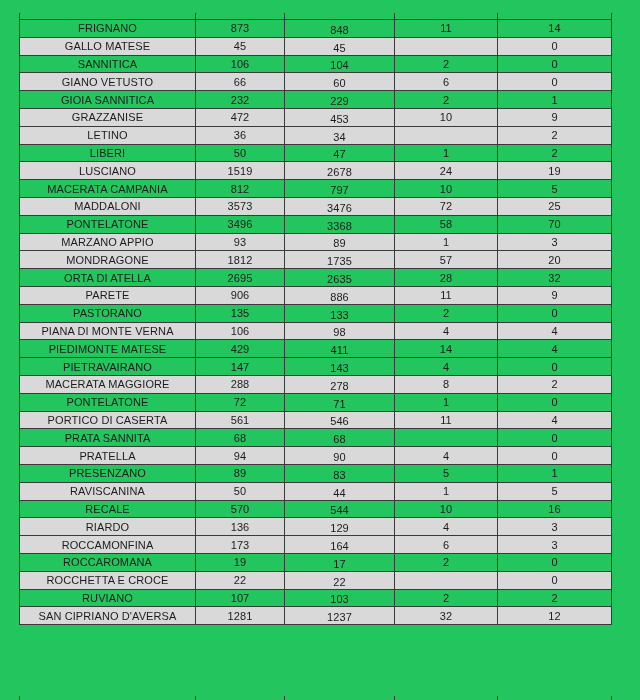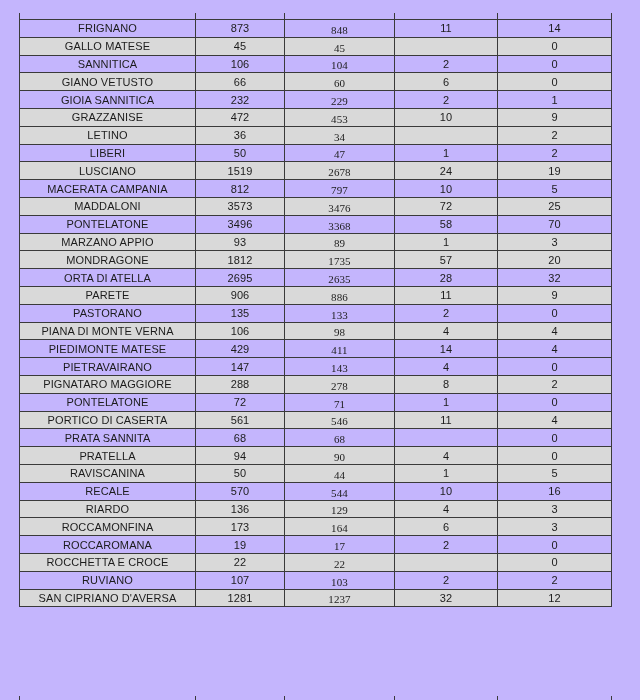--- a/index.html
+++ b/index.html
@@ -11,21 +11,21 @@
     width: 640px;
     height: 700px;
     position: relative;
     overflow: hidden;
     font-family: "Liberation Sans", sans-serif;
   }
   .page {
     position: absolute;
     left: 0; top: 0;
     width: 640px; height: 700px;
-    background: #c4b5fd;
+    background: #22c55e;
   }
   table.data-table {
     position: absolute;
     left: 19px;
     top: 19px;
     width: 593px;
     border-collapse: collapse;
     table-layout: fixed;
   }
   table.data-table td {
@@ -40,21 +40,20 @@
     white-space: nowrap;
     overflow: hidden;
   }
   table.data-table tr.alt td {
     background: #d9d9d9;
   }
   
   table.data-table td.col3 {
     padding-top: 3px;
     height: 13.8px;
-    font-family: Liberation Serif, serif;
   }
   
   .stub {
     position: absolute;
     width: 1px;
     background: #3a3a3a;
   }
   .stub.top { top: 13px; height: 6px; }
   .stub.bottom { top: 696px; height: 4px; }
 </style>
@@ -206,21 +205,21 @@
           <td class="value-cell col5">4</td>
         </tr>
         <tr>
           <td class="name-cell">PIETRAVAIRANO</td>
           <td class="value-cell col2">147</td>
           <td class="value-cell col3">143</td>
           <td class="value-cell col4">4</td>
           <td class="value-cell col5">0</td>
         </tr>
         <tr class="alt">
-          <td class="name-cell">PIGNATARO MAGGIORE</td>
+          <td class="name-cell">MACERATA MAGGIORE</td>
           <td class="value-cell col2">288</td>
           <td class="value-cell col3">278</td>
           <td class="value-cell col4">8</td>
           <td class="value-cell col5">2</td>
         </tr>
         <tr>
           <td class="name-cell">PONTELATONE</td>
           <td class="value-cell col2">72</td>
           <td class="value-cell col3">71</td>
           <td class="value-cell col4">1</td>
@@ -239,20 +238,27 @@
           <td class="value-cell col3">68</td>
           <td class="value-cell col4"></td>
           <td class="value-cell col5">0</td>
         </tr>
         <tr class="alt">
           <td class="name-cell">PRATELLA</td>
           <td class="value-cell col2">94</td>
           <td class="value-cell col3">90</td>
           <td class="value-cell col4">4</td>
           <td class="value-cell col5">0</td>
+        </tr>
+        <tr>
+          <td class="name-cell">PRESENZANO</td>
+          <td class="value-cell col2">89</td>
+          <td class="value-cell col3">83</td>
+          <td class="value-cell col4">5</td>
+          <td class="value-cell col5">1</td>
         </tr>
         <tr class="alt">
           <td class="name-cell">RAVISCANINA</td>
           <td class="value-cell col2">50</td>
           <td class="value-cell col3">44</td>
           <td class="value-cell col4">1</td>
           <td class="value-cell col5">5</td>
         </tr>
         <tr>
           <td class="name-cell">RECALE</td>

